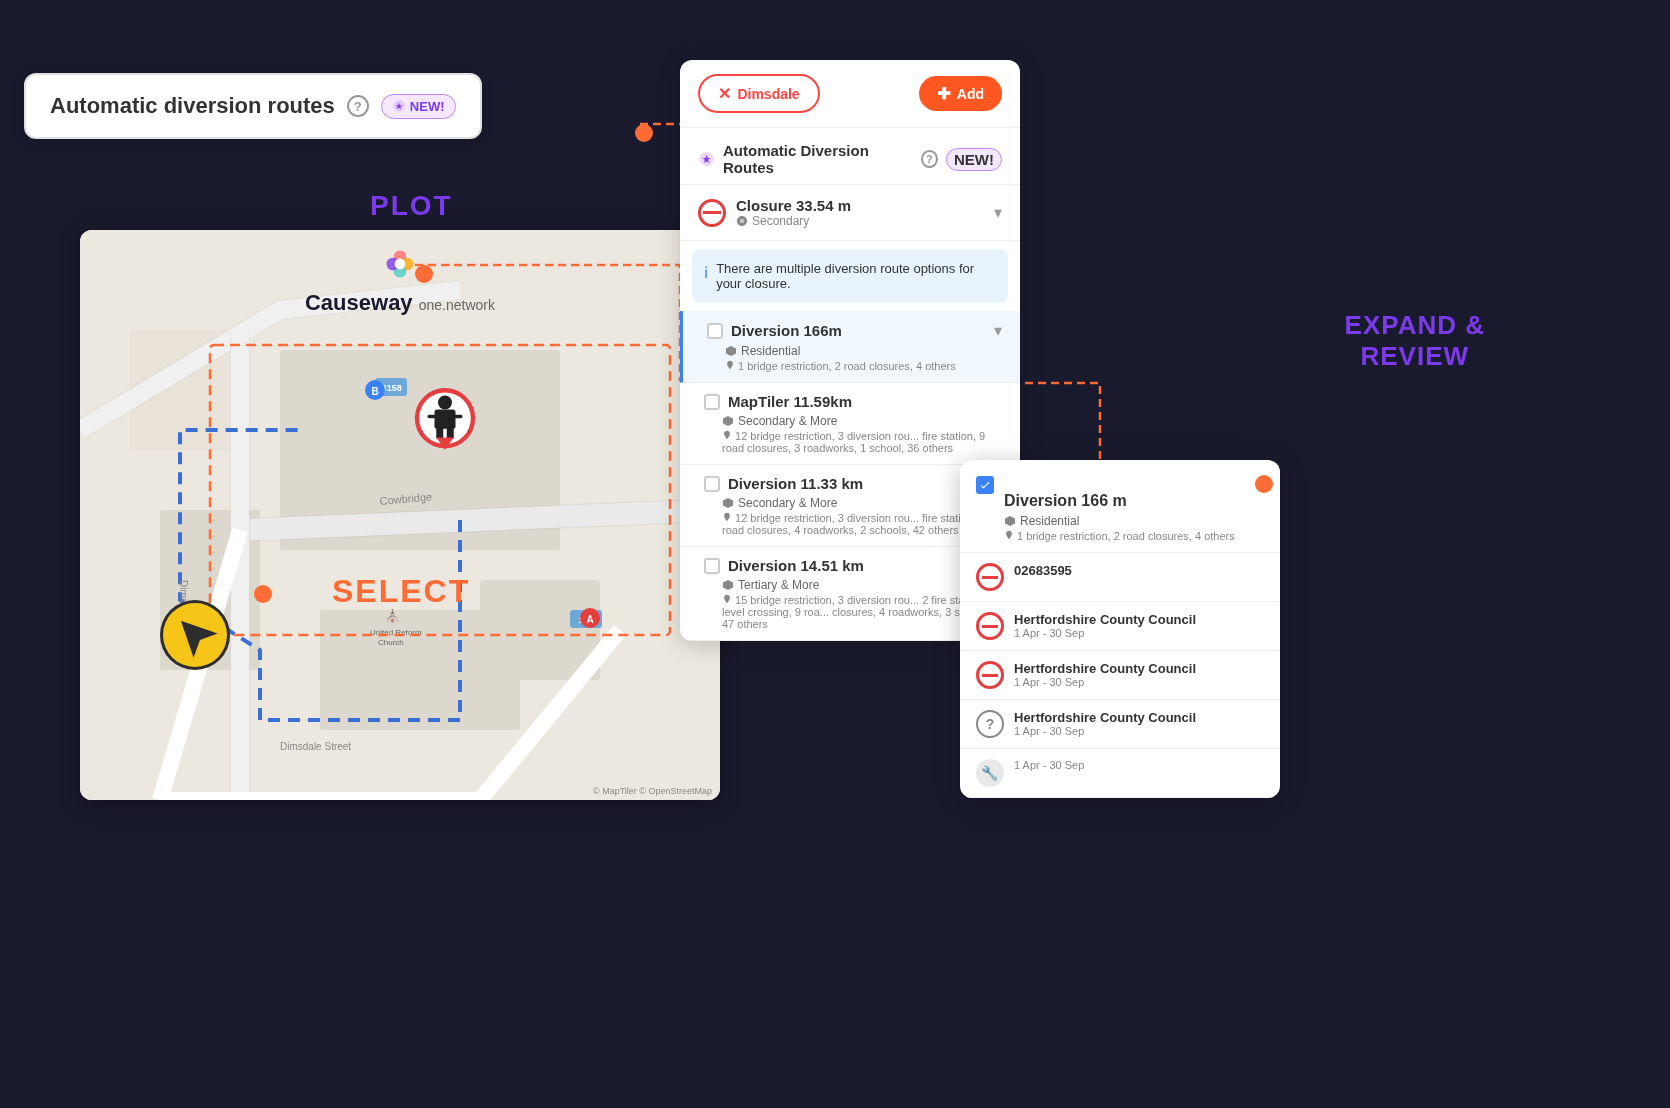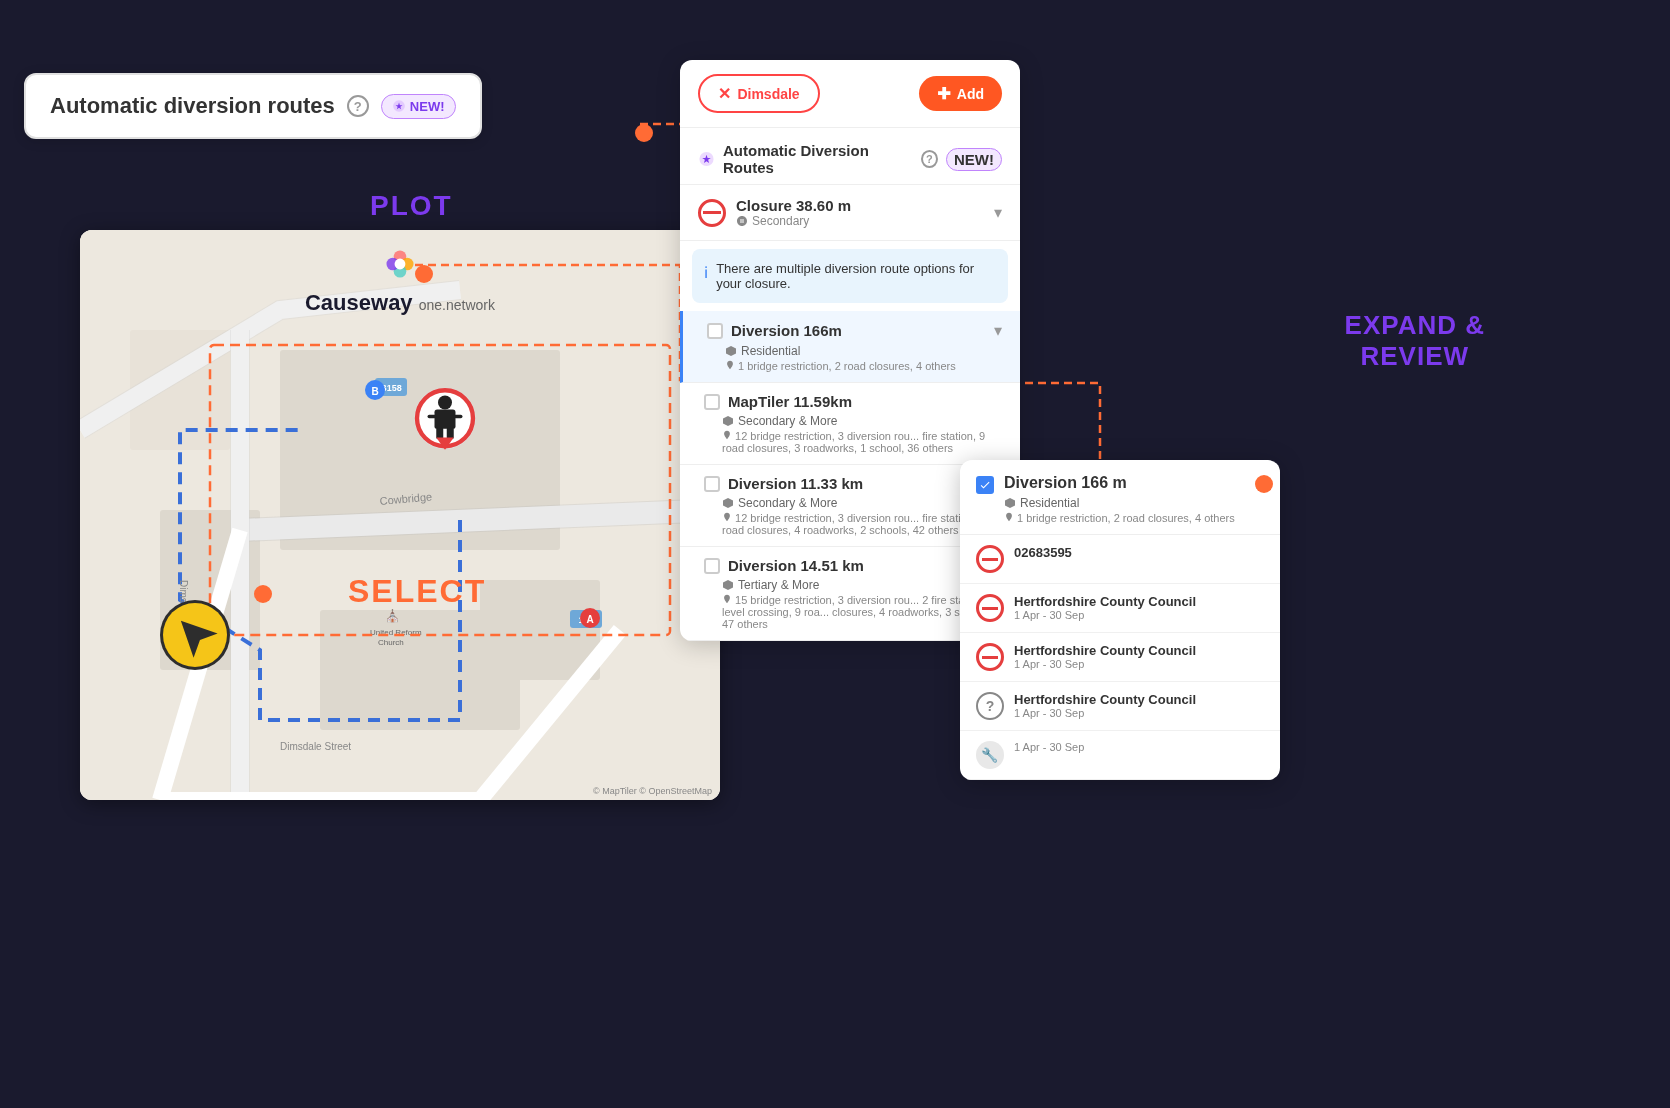--- a/index.html
+++ b/index.html
@@ -83,21 +83,21 @@
       left: 80px;
       width: 70px;
       height: 70px;
       z-index: 10;
     }
 
     
     .select-label {
       position: absolute;
       bottom: 190px;
-      left: 268px;
+      left: 252px;
       font-size: 32px;
       font-weight: 900;
       color: #ff6b35;
       letter-spacing: 2px;
       z-index: 10;
     }
 
     
     .orange-dot {
       position: absolute;
@@ -352,20 +352,21 @@
       display: flex;
       align-items: flex-start;
       gap: 10px;
     }
 
     .expanded-title {
       font-size: 16px;
       font-weight: 700;
       color: #333;
       flex: 1;
+      margin-top: 18px;
     }
 
     .expanded-sub {
       font-size: 12px;
       color: #666;
       margin-top: 4px;
       display: flex;
       align-items: center;
       gap: 4px;
     }
@@ -588,21 +589,21 @@
     <div class="new-badge" style="font-size:11px; padding:2px 7px;">
       <span>NEW!</span>
     </div>
   </div>
 
   <div class="closure-item">
     <div class="restrict-icon" style="width:28px;height:28px;border:3px solid #e53e3e;border-radius:50%;display:flex;align-items:center;justify-content:center;position:relative;flex-shrink:0;">
       <div style="width:18px;height:3px;background:#e53e3e;"></div>
     </div>
     <div style="flex:1;">
-      <div class="closure-title">Closure 38.60 m</div>
+      <div class="closure-title">Closure 33.54 m</div>
       <div class="closure-sub">
         <svg width="12" height="12" viewBox="0 0 24 24">
             <path d="M12 2C6.48 2 2 6.48 2 12s4.48 10 10 10 10-4.48 10-10S17.52 2 12 2zm-1 14H9V8h2v8zm4 0h-2V8h2v8z" fill="#888"></path>
           </svg>
         <span>Secondary</span>
       </div>
     </div>
     <span class="chevron-down">▾</span>
   </div>
 

